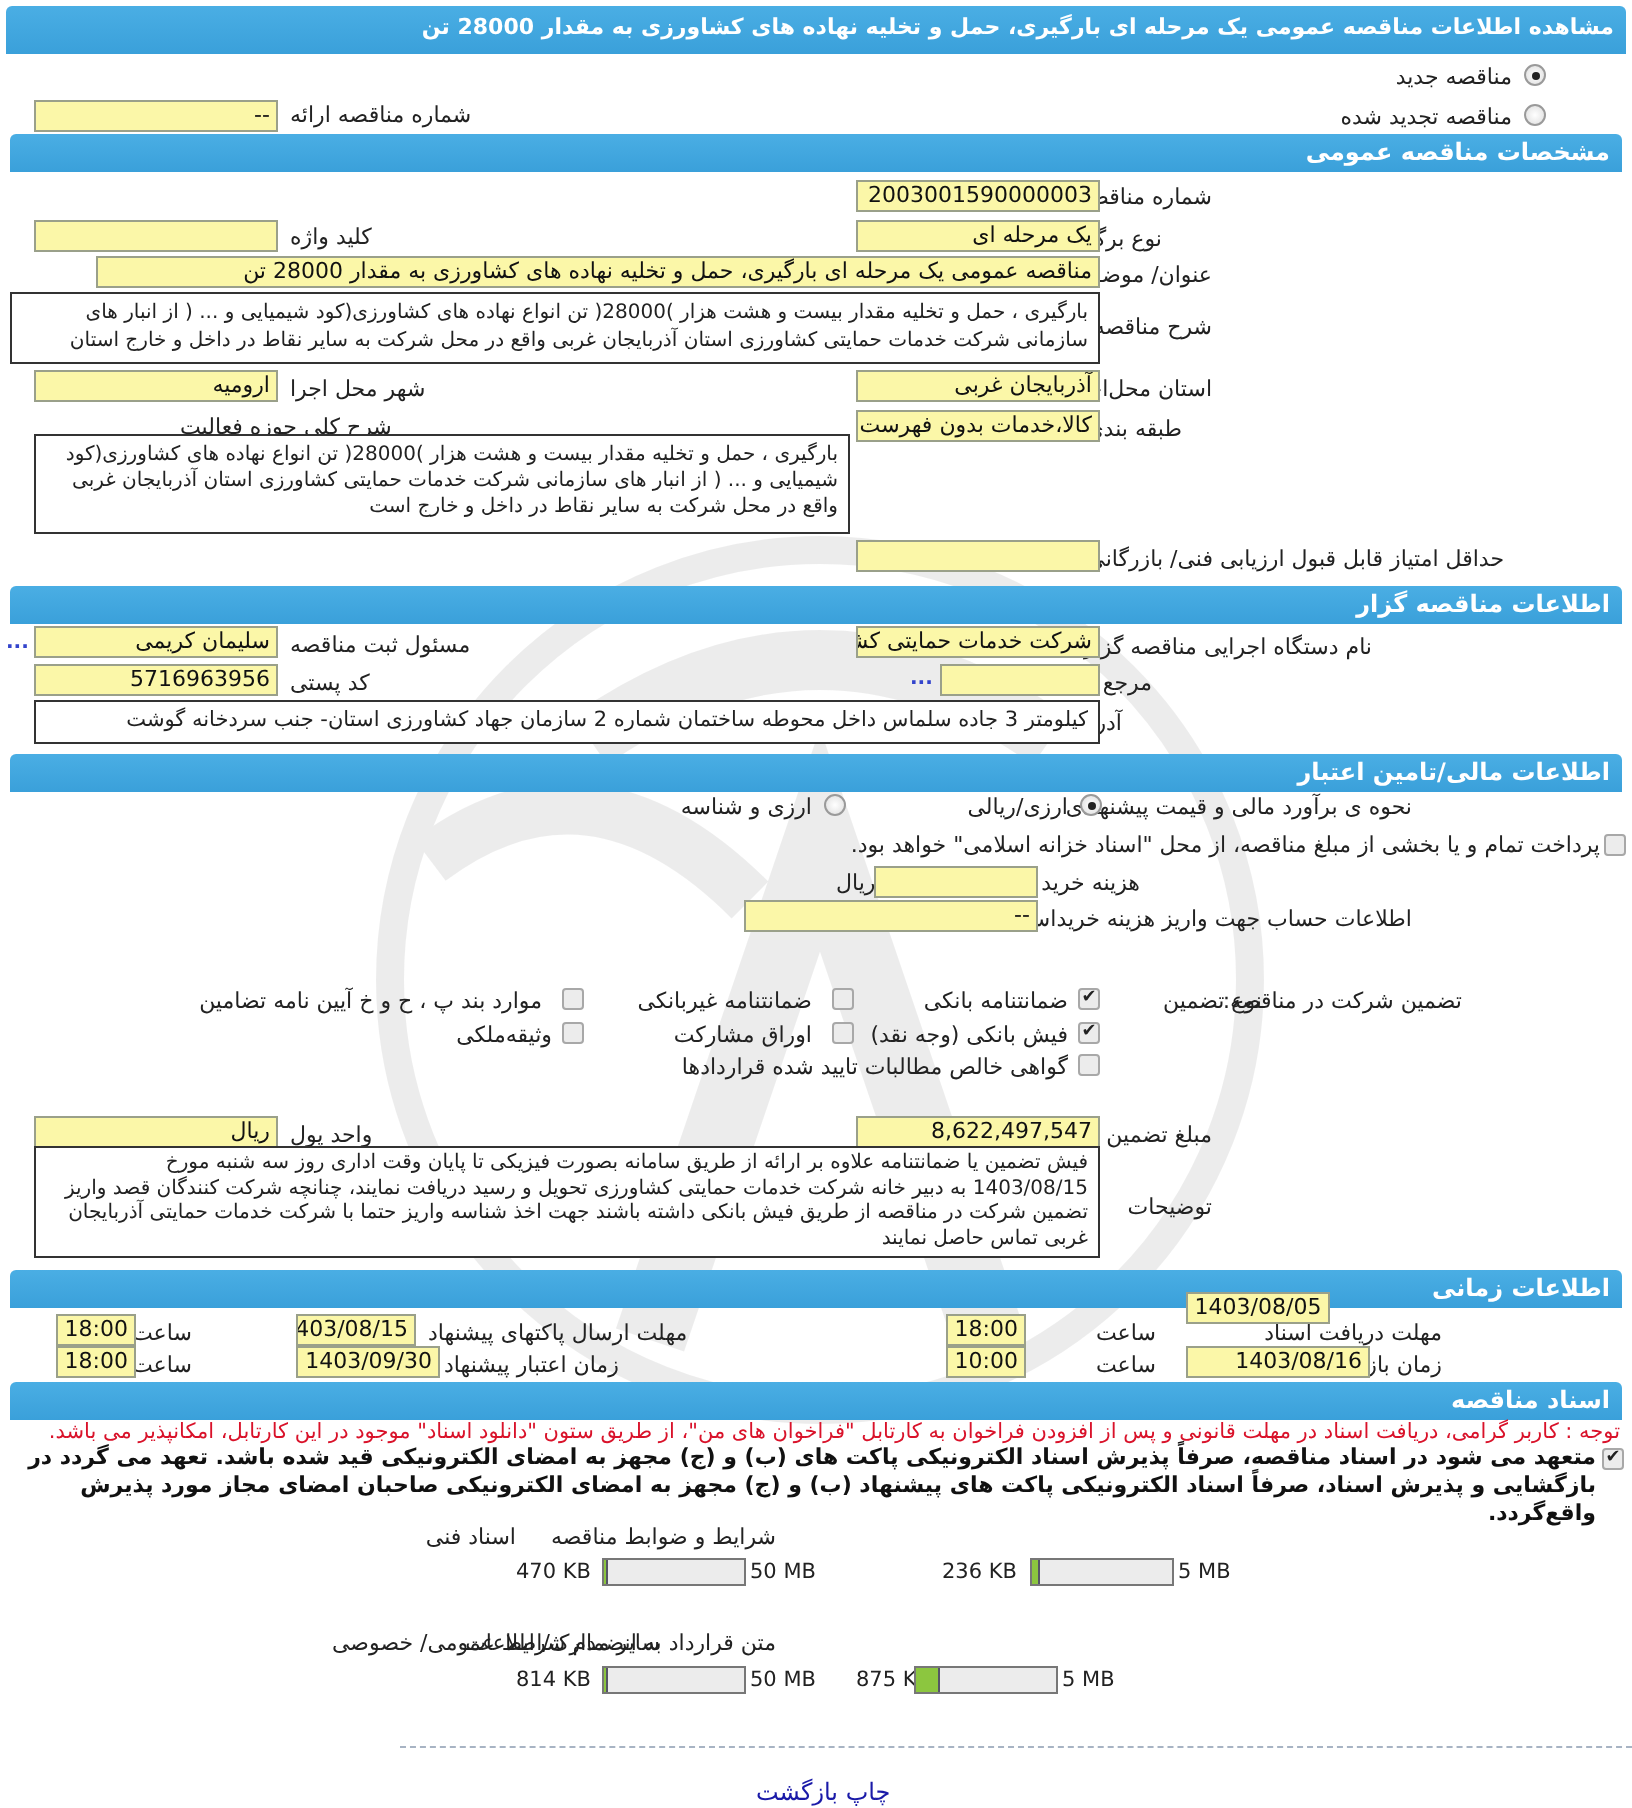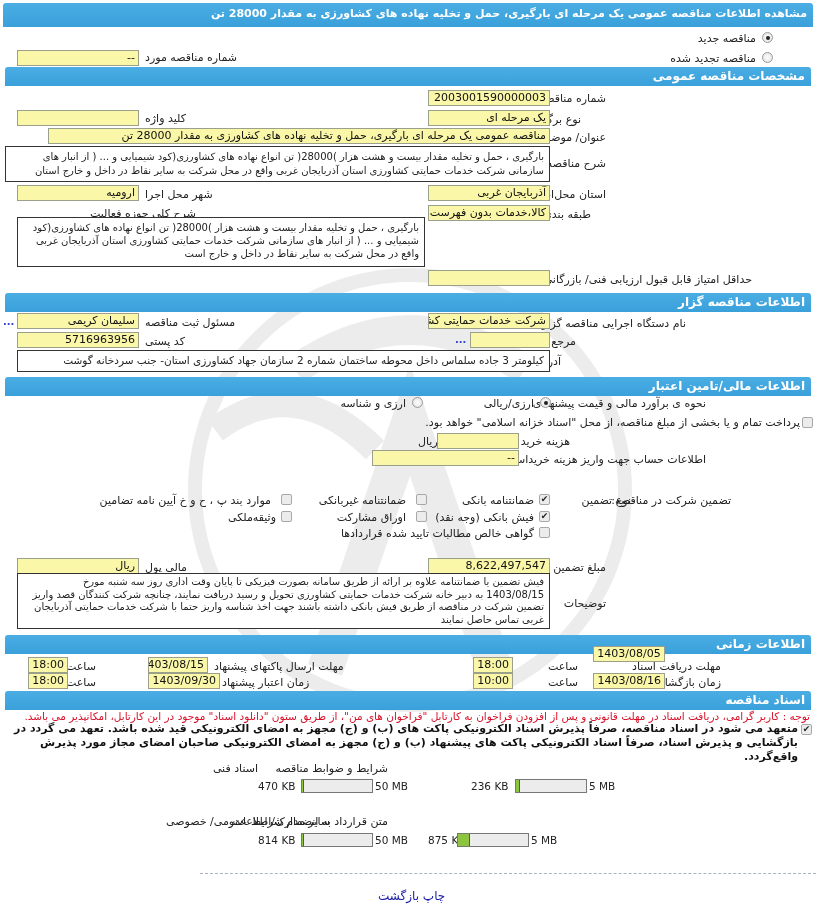--- a/index.html
+++ b/index.html
@@ -71,21 +71,21 @@
   <path d="M150 420 L235 170 L320 420" fill="none" stroke="#777" stroke-width="36"></path>
   <path d="M40 180 Q120 120 200 200" fill="none" stroke="#777" stroke-width="26"></path>
 </svg>
 
 <div class="hdr main" style="top:3px;">مشاهده اطلاعات مناقصه عمومی یک مرحله ای بارگیری، حمل و تخلیه نهاده های کشاورزی به مقدار  28000 تن</div>
 
 <div class="radio on" style="left:762px; top:32px;"></div>
 <div class="lbl" style="right:60px; top:32px;">مناقصه جدید</div>
 <div class="radio" style="left:762px; top:52px;"></div>
 <div class="lbl" style="right:60px; top:52px;">مناقصه تجدید شده</div>
-<div class="lbl" style="left:145px; top:51px;">شماره  مناقصه  مورد</div>
+<div class="lbl" style="left:145px; top:51px;">شماره  مناقصه  ارائه</div>
 <div class="fld" style="left:17px; top:50px; width:122px;">--</div>
 
 <div class="hdr" style="top:67px;">مشخصات مناقصه  عمومی</div>
 
 <div class="lbl" style="right:210px; top:92px;">شماره  مناقصه</div>
 <div class="fld" style="left:428px; top:90px; width:122px;">2003001590000003</div>
 
 <div class="lbl" style="right:235px; top:113px;">نوع  برگزاری</div>
 <div class="fld" style="left:428px; top:110px; width:122px;">یک مرحله ای</div>
 <div class="lbl" style="left:145px; top:112px;">کلید واژه</div>
@@ -160,40 +160,40 @@
 <div class="chk" style="left:416px; top:511px;"></div>
 <div class="lbl" style="right:410px; top:511px;">اوراق  مشارکت</div>
 <div class="chk" style="left:281px; top:511px;"></div>
 <div class="lbl" style="right:540px; top:511px;">وثیقه‌ملکی</div>
 
 <div class="chk" style="left:539px; top:527px;"></div>
 <div class="lbl" style="right:282px; top:527px;">گواهی  خالص  مطالبات  تایید  شده  قراردادها</div>
 
 <div class="lbl" style="right:210px; top:561px;">مبلغ  تضمین</div>
 <div class="fld" style="left:428px; top:558px; width:122px;">8,622,497,547</div>
-<div class="lbl" style="left:145px; top:561px;">مالی  پول</div>
+<div class="lbl" style="left:145px; top:561px;">واحد  پول</div>
 <div class="fld" style="left:17px; top:558px; width:122px;">ریال</div>
 
 <div class="lbl" style="right:210px; top:597px;">توضیحات</div>
 <div class="box" style="left:17px; top:573px; width:533px; height:56px; font-size:10px; line-height:12.5px; padding:2px 5px; overflow:hidden;">فیش  تضمین  یا  ضمانتنامه  علاوه  بر  ارائه  از  طریق  سامانه  بصورت  فیزیکی  تا  پایان  وقت  اداری  روز  سه  شنبه  مورخ 1403/08/15 به دبیر خانه شرکت خدمات  حمایتی  کشاورزی  تحویل و  رسید  دریافت  نمایند،  چنانچه  شرکت  کنندگان  قصد  واریز  تضمین  شرکت  در مناقصه  از  طریق  فیش  بانکی  داشته  باشند  جهت  اخذ  شناسه  واریز  حتما  با  شرکت  خدمات  حمایتی  آذربایجان  غربی  تماس حاصل  نمایند</div>
 
 <div class="hdr" style="top:635px;">اطلاعات زمانی</div>
 
 <div class="lbl" style="right:95px; top:660px;">مهلت  دریافت  اسناد</div>
 <div class="fld" style="left:593px; top:646px; width:72px;text-align:center;">1403/08/05</div>
 <div class="lbl" style="left:548px; top:660px;">ساعت</div>
 <div class="fld" style="left:473px; top:657px; width:40px;">18:00</div>
 
 <div class="lbl" style="left:214px; top:660px;">مهلت  ارسال  پاکتهای  پیشنهاد</div>
 <div class="fld" style="left:148px; top:657px; width:60px;">1403/08/15</div>
 <div class="lbl" style="left:66px; top:660px;">ساعت</div>
 <div class="fld" style="left:28px; top:657px; width:40px;">18:00</div>
 
 <div class="lbl" style="right:95px; top:676px;">زمان  بازگشایی  پاکت‌ها</div>
-<div class="fld" style="left:593px; top:673px; width:72px;">1403/08/16</div>
+<div class="fld" style="left:593px; top:673px; width:92px;">1403/08/16</div>
 <div class="lbl" style="left:548px; top:676px;">ساعت</div>
 <div class="fld" style="left:473px; top:673px; width:40px;">10:00</div>
 
 <div class="lbl" style="left:222px; top:676px;">زمان  اعتبار  پیشنهاد</div>
 <div class="fld" style="left:148px; top:673px; width:72px;">1403/09/30</div>
 <div class="lbl" style="left:66px; top:676px;">ساعت</div>
 <div class="fld" style="left:28px; top:673px; width:40px;">18:00</div>
 
 <div class="hdr" style="top:691px;">اسناد مناقصه</div>
 

